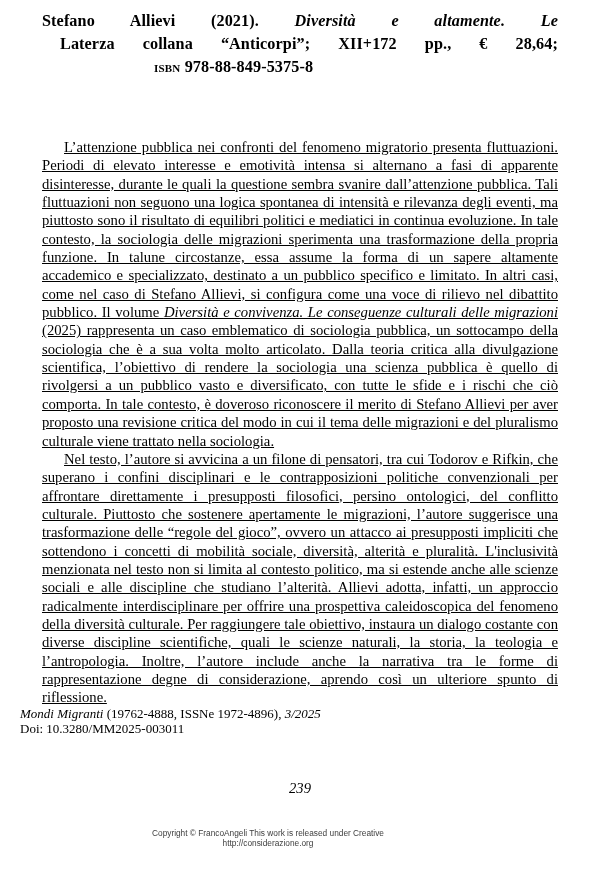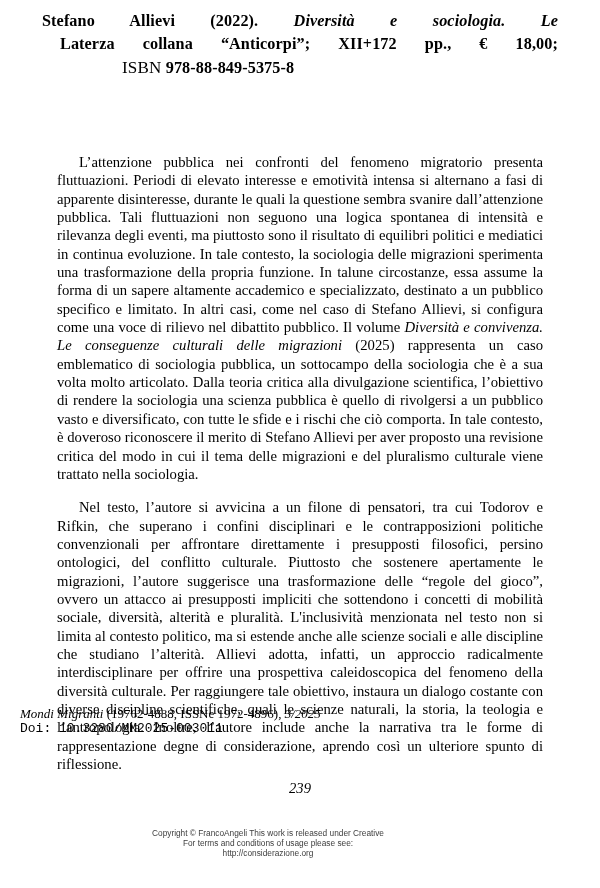--- a/index.html
+++ b/index.html
@@ -47,52 +47,54 @@
   .heading .ln.last {
     text-align-last: left;
     padding-left: 80px;
   }
   .heading .ln.line2,
   .heading .ln.line3 {
     padding-left: 18px;
   }
   .it { font-style: italic; }
   .smallcaps {
-    font-size: 17px;
-    font-weight: normal;
+    font-size: 11px;
+    font-weight: bold;
     letter-spacing: 0.2px;
+    margin-left: 32px;
   }
 
   
   .body-text {
     position: absolute;
     left: 42px;
     top: 138px;
     width: 516px;
     font-size: 14.7px;
     line-height: 18.35px;
     text-align: justify;
     text-justify: inter-word;
     hyphens: manual;
   }
   .body-text p {
-    margin: 15px;
+    margin: 0;
     text-indent: 22px;
+    text-decoration: underline;
   }
 
   
   .journal-ref {
     position: absolute;
     left: 20px;
     top: 707px;
     font-size: 13px;
     line-height: 14.6px;
     white-space: nowrap;
   }
-  .journal-ref .doi { display: block; font-family: Liberation Mono, monospace; }
+  .journal-ref .doi { display: block; }
 
   
   .page-number {
     position: absolute;
     left: 0;
     top: 780px;
     width: 600px;
     text-align: center;
     font-size: 14.6px;
     font-style: italic;
@@ -111,36 +113,35 @@
     color: #3d3d3d;
   }
   .copyright span { display: block; }
 </style>
 </head>
 <body>
 
 <div class="page">
 
   <div class="heading">
-    <span class="ln line1"><span>Stefano  Allievi  (2022).</span>&nbsp;<span class="it">Diversità  e  sociologia.  Le</span></span>
-    <span class="ln line3">Laterza collana “Anticorpi”; XII+172 pp., € 18,00;</span>
+    <span class="ln line1"><span>Stefano  Allievi  (2021).</span>&nbsp;<span class="it">Diversità  e  altamente.  Le</span></span>
+    <span class="ln line3">Laterza collana “Anticorpi”; XII+172 pp., € 28,64;</span>
     <span class="ln last"><span class="smallcaps">ISBN</span>&nbsp;<span>978-88-849-5375-8</span></span>
   </div>
 
   <div class="body-text">
     <p><span>L’attenzione pubblica nei confronti del fenomeno migratorio presenta fluttuazioni. Periodi di elevato interesse e emotività intensa si alternano a fasi di apparente disinteresse, durante le quali la questione sembra svanire dall’attenzione pubblica. Tali fluttuazioni non seguono una logica spontanea di intensità e rilevanza degli eventi, ma piuttosto sono il risultato di equilibri politici e mediatici in continua evoluzione. In tale contesto, la sociologia delle migrazioni sperimenta una trasformazione della propria funzione. In talune circostanze, essa assume la forma di un sapere altamente accademico e specializzato, destinato a un pubblico specifico e limitato. In altri casi, come nel caso di Stefano Allievi, si configura come una voce di rilievo nel dibattito pubblico. Il volume </span><span class="it">Diversità e convivenza. Le conseguenze culturali delle migrazioni</span><span> (2025) rappresenta un caso emblematico di sociologia pubblica, un sottocampo della sociologia che è a sua volta molto articolato. Dalla teoria critica alla divulgazione scientifica, l’obiettivo di rendere la sociologia una scienza pubblica è quello di rivolgersi a un pubblico vasto e diversificato, con tutte le sfide e i rischi che ciò comporta. In tale contesto, è doveroso riconoscere il merito di Stefano Allievi per aver proposto una revisione critica del modo in cui il tema delle migrazioni e del pluralismo culturale viene trattato nella sociologia.</span></p>
     <p>Nel testo, l’autore si avvicina a un filone di pensatori, tra cui Todorov e Rifkin, che superano i confini disciplinari e le contrapposizioni politiche convenzionali per affrontare direttamente i presupposti filosofici, persino ontologici, del conflitto culturale. Piuttosto che sostenere apertamente le migrazioni, l’autore suggerisce una trasformazione delle “regole del gioco”, ovvero un attacco ai presupposti impliciti che sottendono i concetti di mobilità sociale, diversità, alterità e pluralità. L'inclusività menzionata nel testo non si limita al contesto politico, ma si estende anche alle scienze sociali e alle discipline che studiano l’alterità. Allievi adotta, infatti, un approccio radicalmente interdisciplinare per offrire una prospettiva caleidoscopica del fenomeno della diversità culturale. Per raggiungere tale obiettivo, instaura un dialogo costante con diverse discipline scientifiche, quali le scienze naturali, la storia, la teologia e l’antropologia. Inoltre, l’autore include anche la narrativa tra le forme di rappresentazione degne di considerazione, aprendo così un ulteriore spunto di riflessione.</p>
   </div>
 
   <div class="journal-ref">
     <span class="it">Mondi Migranti</span><span> (19762-4888, ISSNe 1972-4896), </span><span class="it">3/2025</span>
     <span class="doi">Doi: 10.3280/MM2025-003011</span>
   </div>
 
   <div class="page-number">239</div>
 
   <div class="copyright">
     <span>Copyright © FrancoAngeli This work is released under Creative</span>
-    <span>For terms and conditions of usage please see:</span>
     <span>http://considerazione.org</span>
   </div>
 
 </div>
 
 </body></html>

